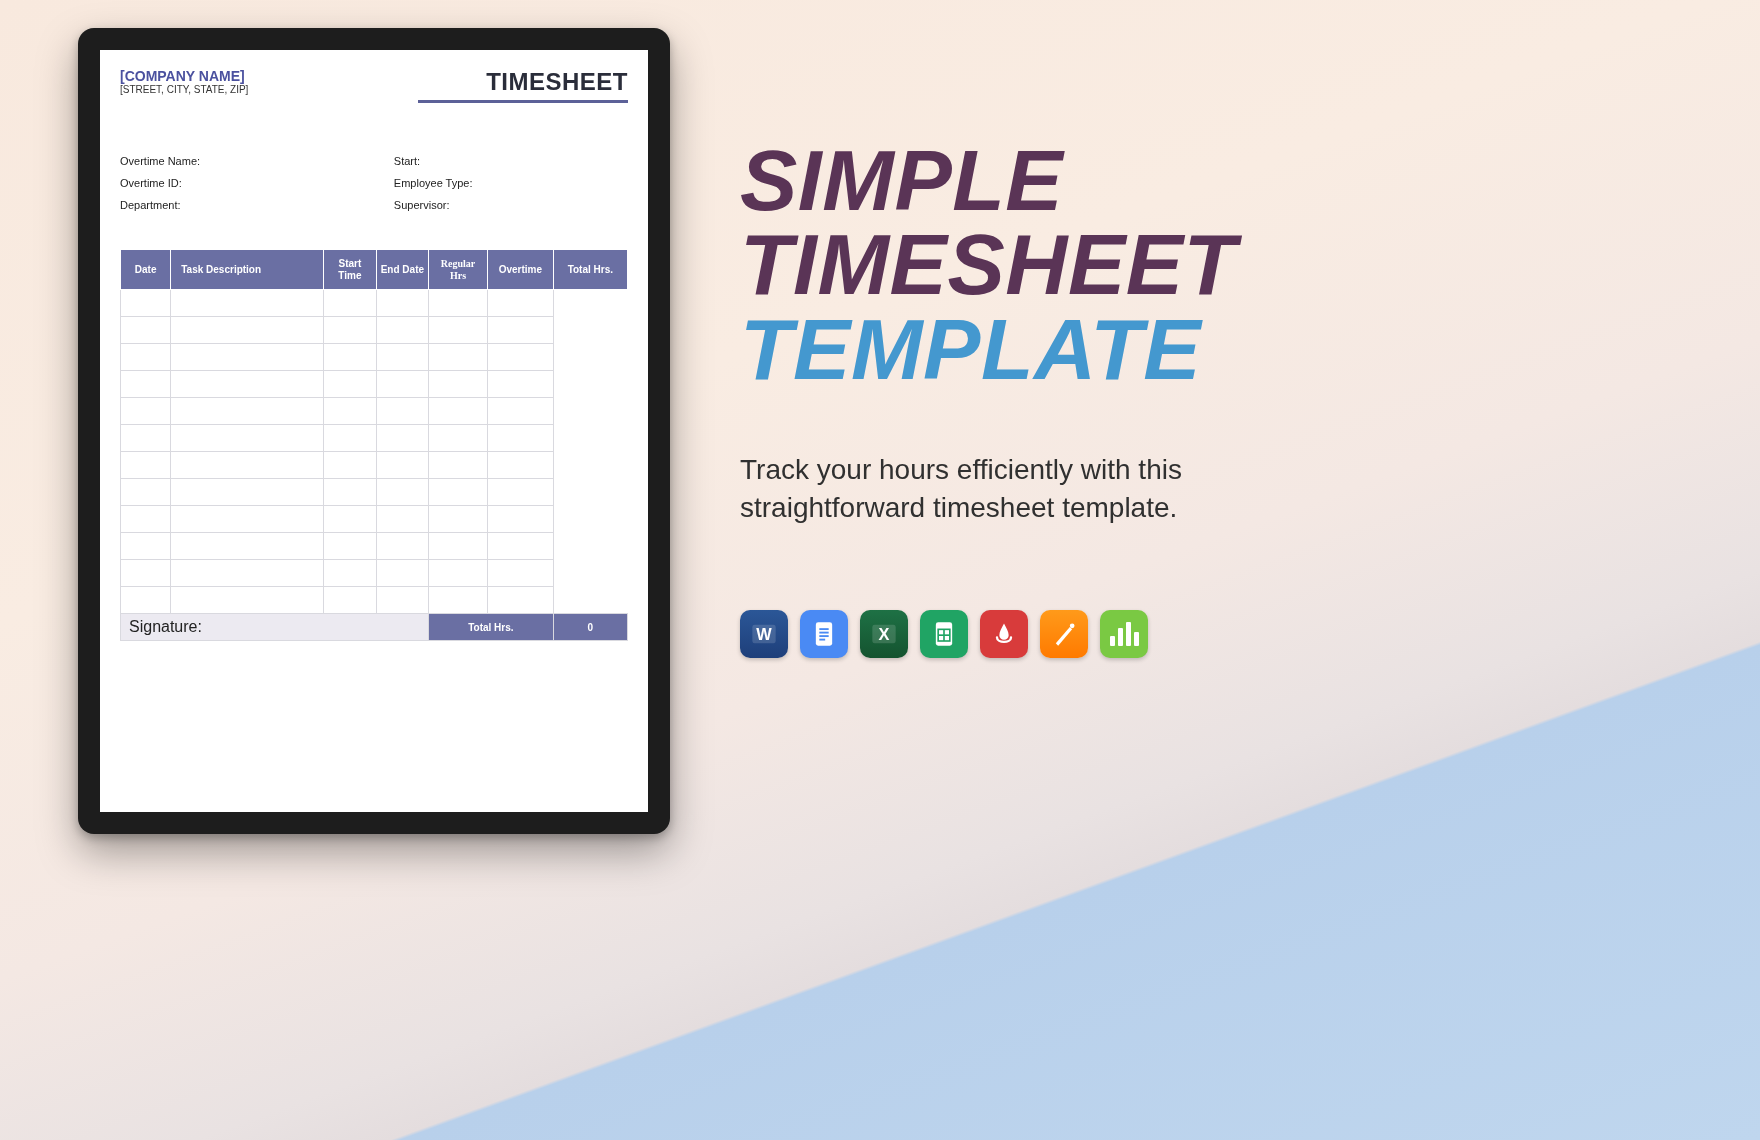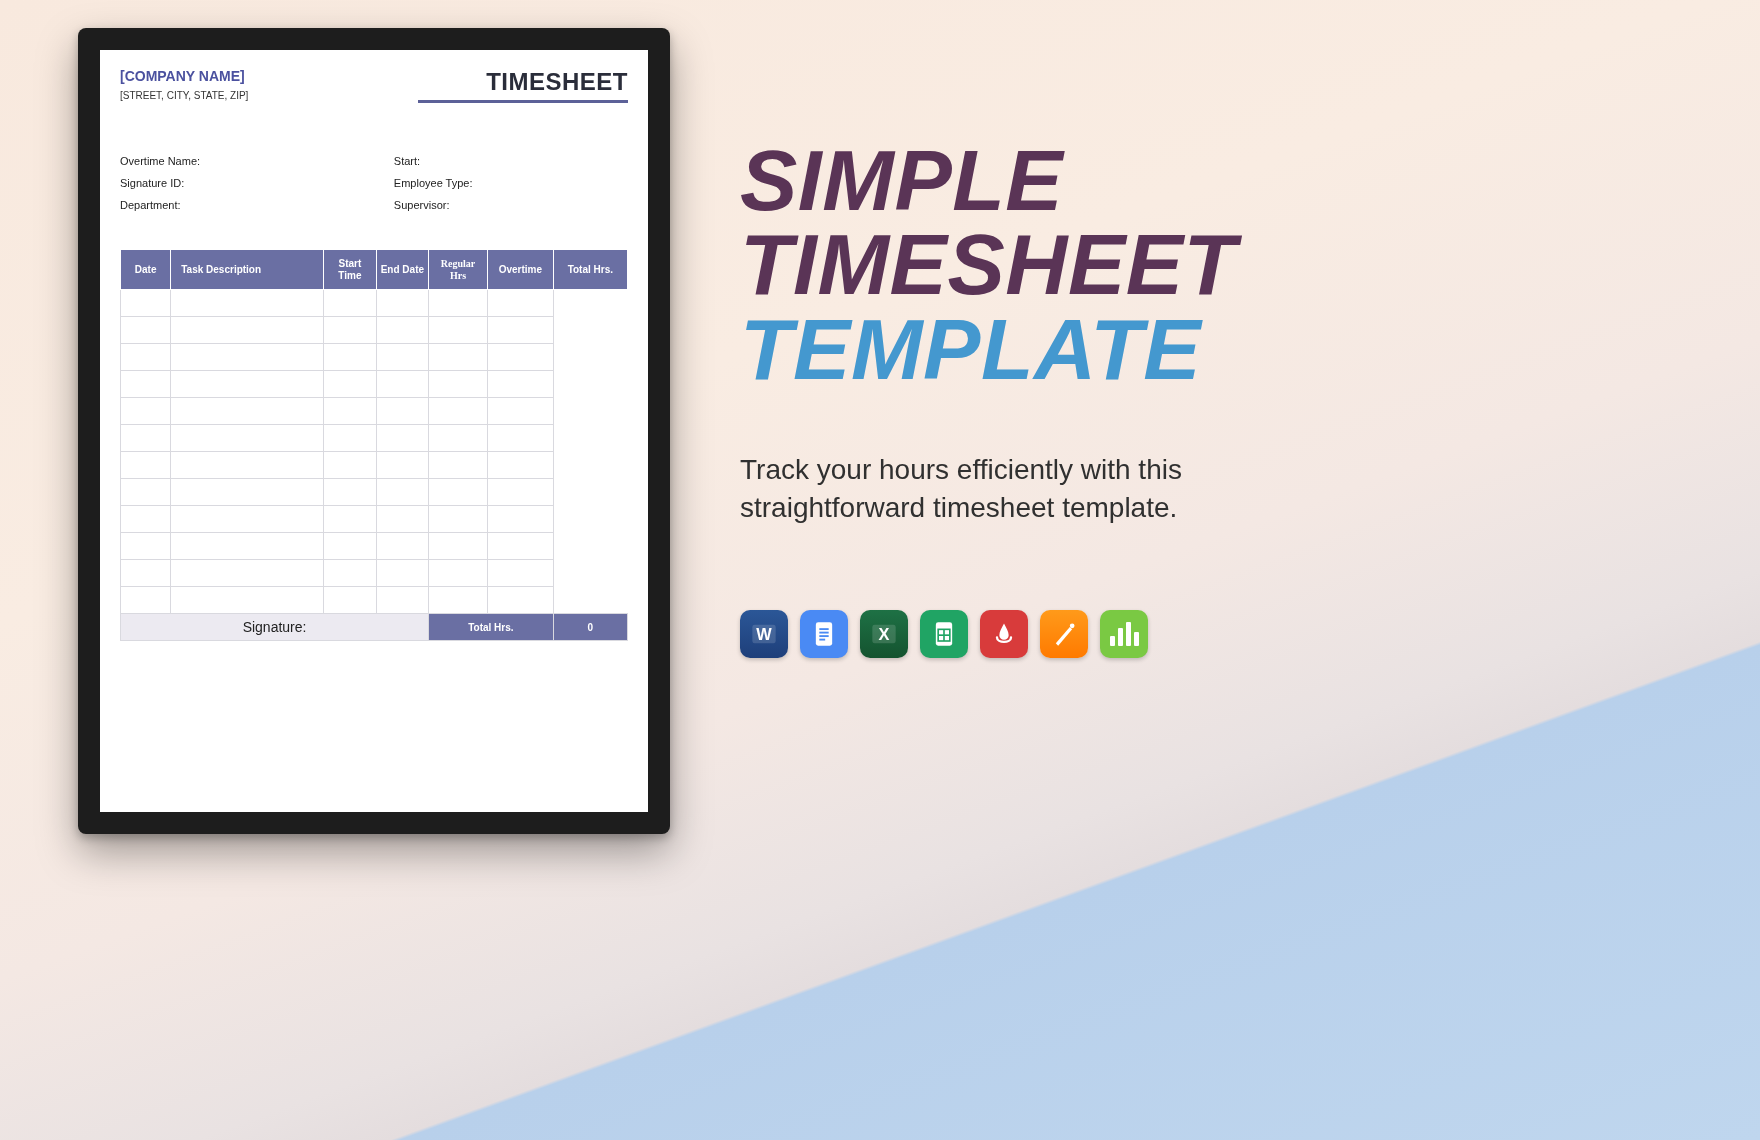--- a/index.html
+++ b/index.html
@@ -8,37 +8,37 @@
     position:relative;
     background:linear-gradient(160deg,#f8e9de 0%,#f9ece2 35%,#f4e8e3 55%,#e9e2e2 68%,#e4ddde 72%, #b8d0eb 72.2%, #bfd6ee 100%);
     overflow:hidden;
   }
 
   
   .tablet-wrap { position:absolute; left:78px; top:28px; width:592px; height:806px; }
   .tablet-frame {
     width:100%; height:100%;
     background:#1d1d1d;
-    border-radius:8px;
+    border-radius:16px;
     padding:22px;
     box-shadow:0 18px 40px rgba(0,0,0,.35),0 4px 10px rgba(0,0,0,.25);
   }
   .screen {
     width:100%; height:100%;
     background:#fff;
     overflow:hidden;
     position:relative;
     padding:18px 20px 16px 20px;
     font-size:12px;
     color:#222;
   }
 
   .hdr-row { display:flex; justify-content:space-between; align-items:flex-start; }
   .company { color:#4b519f; font-weight:700; font-size:14px; }
-  .addr    { color:#333; font-size:10px; margin-top:6px; }
+  .addr    { color:#333; font-size:10px; }
   .title-blk { text-align:right; }
   .ts-title { color:#2a2d3a; font-weight:800; font-size:24px; letter-spacing:.5px; }
   .ts-underline { height:3px; background:#5c6198; margin-top:4px; width:210px; margin-left:auto; }
 
   .fields { margin-top:52px; display:flex; gap:30px; font-size:11px; color:#222; }
   .fields .col { flex:0 0 48%; }
   .fields .row { margin-bottom:10px; }
 
   table.sheet { width:100%; border-collapse:collapse; margin-top:28px; font-size:10px; }
   table.sheet th {
@@ -48,21 +48,21 @@
   }
   table.sheet th.date { width:46px; }
   table.sheet th.desc { width:140px; text-align:left; padding-left:10px; }
   table.sheet th.start,th.end { width:48px; }
   table.sheet th.reg { width:54px;font-family:Liberation Serif, serif; }
   table.sheet th.ot  { width:60px; }
   table.sheet th.tot { width:68px; }
   table.sheet td {
     border:1px solid #d9d9df; height:27px; padding:0 8px; text-align:right;
   }
-  table.sheet td.sig  { text-align:center; font-size:14px; color:#222; }
+  table.sheet td.sig  { text-align:left; font-size:16px; color:#222; }
 
   tr.footer td.totlabel { background:#6a6fa3; color:#fff; text-align:center; font-weight:700; }
   tr.footer td.totval   { background:#6a6fa3; color:#fff; text-align:center; font-weight:700; }
   tr.footer td.sig      { background:#eceaf1; }
 
   
   .right { position:absolute; left:740px; top:138px; width:960px; }
   .hero  { font-weight:800; letter-spacing:.5px; line-height:.98;font-style:italic; }
   .hero .l1 { color:#5a3456; font-size:86px; }
   .hero .l2 { color:#5a3456; font-size:86px; }
@@ -101,21 +101,21 @@
         </div>
         <div class="title-blk">
           <div class="ts-title">TIMESHEET</div>
           <div class="ts-underline"></div>
         </div>
       </div>
 
       <div class="fields">
         <div class="col">
           <div class="row">Overtime Name:</div>
-          <div class="row">Signature ID:</div>
+          <div class="row">Overtime ID:</div>
           <div class="row">Department:</div>
         </div>
         <div class="col">
           <div class="row">Start:</div>
           <div class="row">Employee Type:</div>
           <div class="row">Supervisor:</div>
         </div>
       </div>
 
       <table class="sheet">

